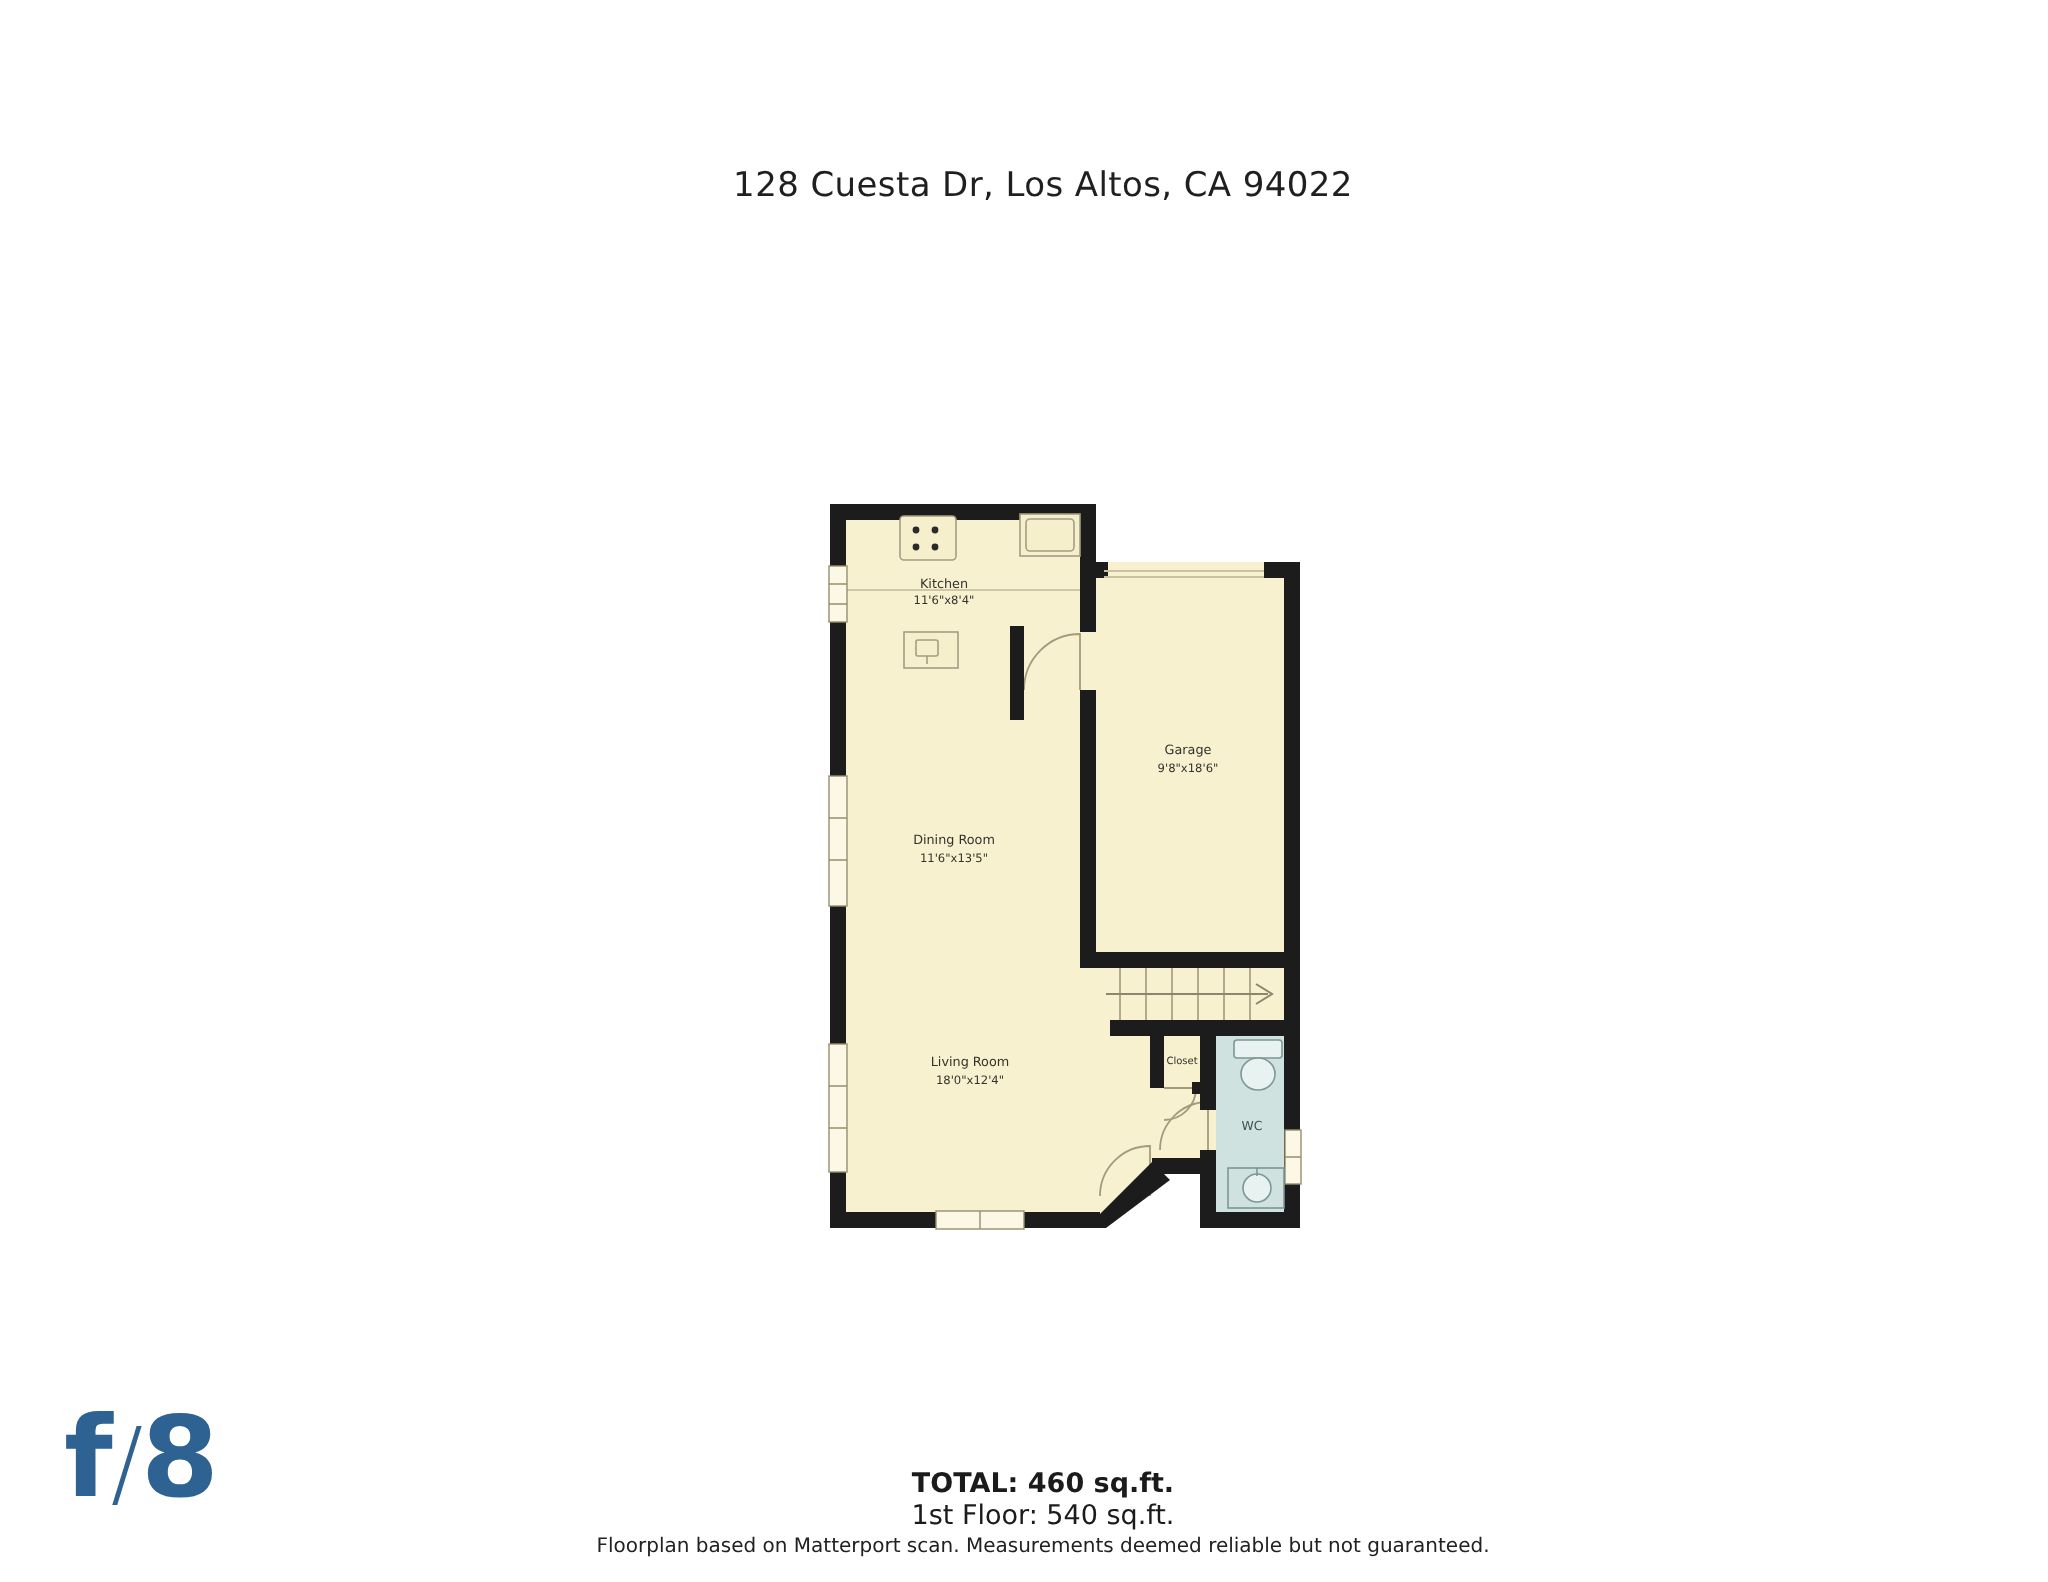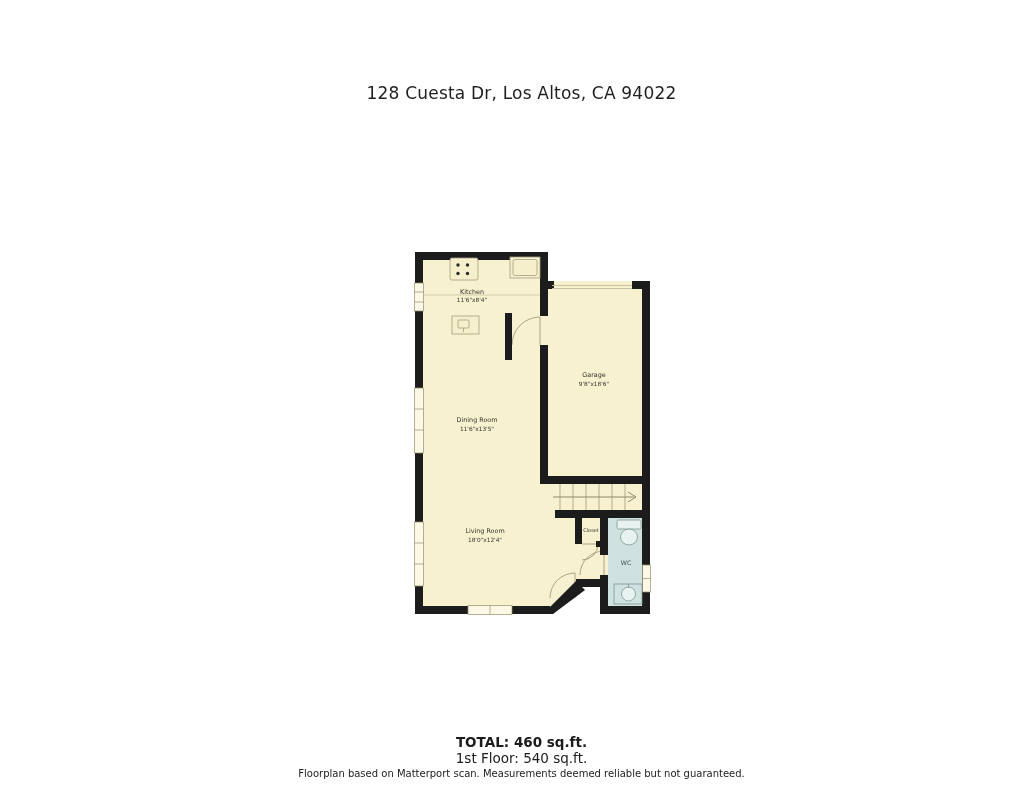--- a/index.html
+++ b/index.html
@@ -117,20 +117,23 @@
       <text class="room-dims" x="67" y="183">11'6"x13'5"</text>
       <text class="room-name" x="184" y="129">Garage</text>
       <text class="room-dims" x="184" y="138">9'8"x18'6"</text>
       <text class="room-name" x="75" y="285">Living Room</text>
       <text class="room-dims" x="75" y="294">18'0"x12'4"</text>
       <text class="small-label" x="181" y="284">Closet</text>
       <text class="wc-label" x="216" y="317">WC</text>
     </g>
   </svg>
 
+  <div class="logo" style="color: rgb(45, 98, 146);">
+    <span>f</span><span class="slash">/</span><span>8</span>
+  </div>
 
   <div class="footer">
     <div class="total">TOTAL: 460 sq.ft.</div>
     <div class="floor1">1st Floor: 540 sq.ft.</div>
     <div class="disclaimer">Floorplan based on Matterport scan. Measurements deemed reliable but not guaranteed.</div>
   </div>
 
 </div>
 
 </body></html>

